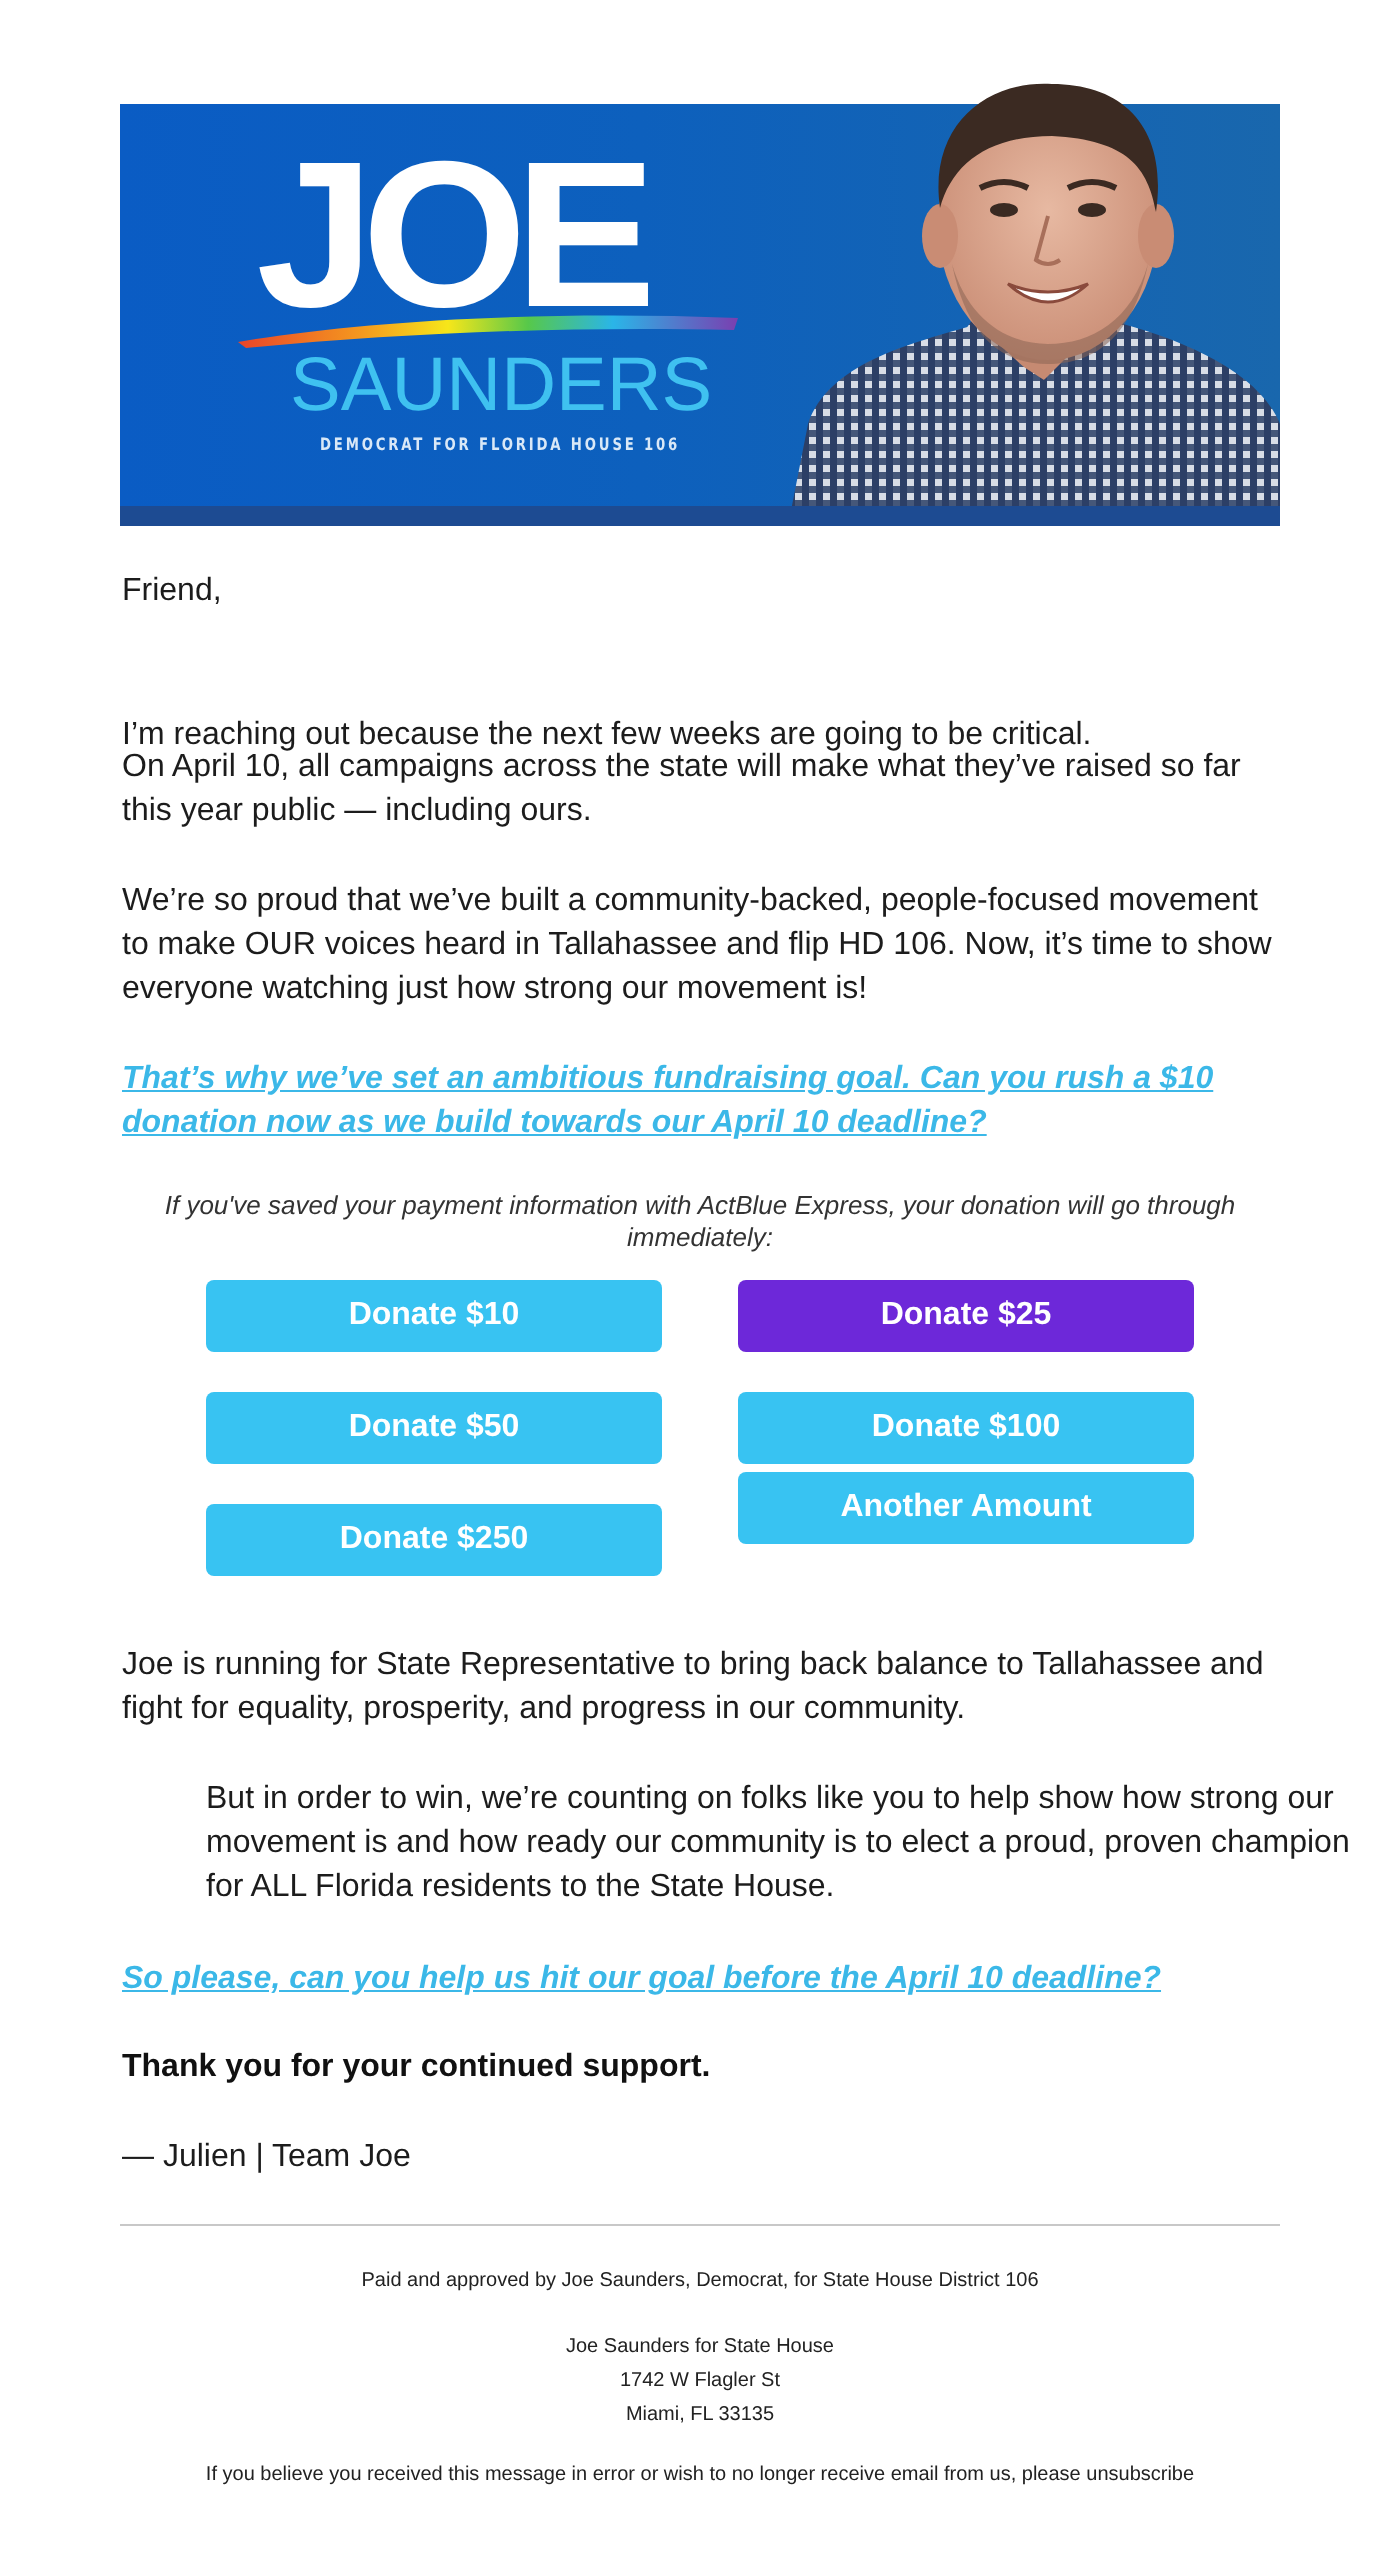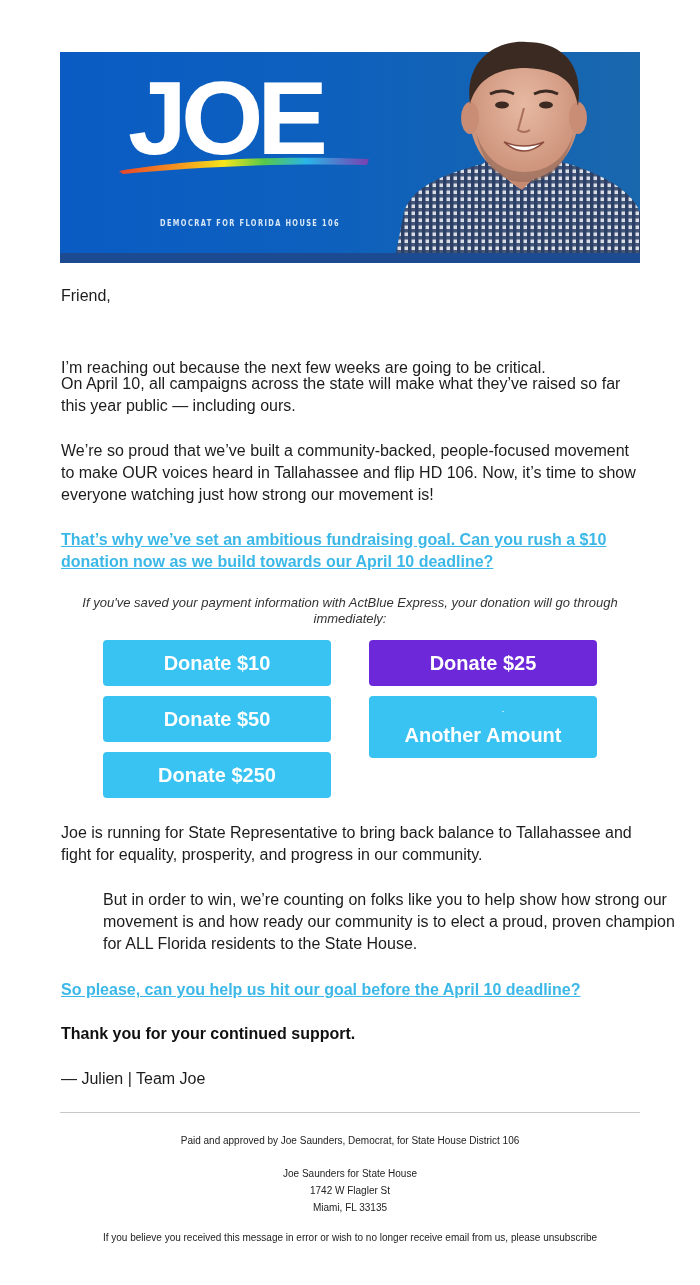--- a/index.html
+++ b/index.html
@@ -15,26 +15,26 @@
               letter-spacing:-6px; line-height:1; font-family:"Liberation Sans", sans-serif; transform:scaleX(1.02); }
   .logo-swoosh { position:absolute; left:57px; top:101px; width:255px; height:22px; }
   .logo-saunders { position:absolute; left:85px; top:122px; font-size:38px; color:#3fc1f0;
                    letter-spacing:0px; line-height:1; font-family:"Liberation Sans", sans-serif; }
   .logo-tag { position:absolute; left:100px; top:166px; font-size:8.5px; color:#d9e8f7; letter-spacing:1.8px;
               font-weight:bold; font-family:"DejaVu Sans", sans-serif; transform:scaleX(0.78); transform-origin:left; }
   .photo { position:absolute; left:334px; top:-40px; width:246px; height:251px; overflow:hidden; }
 
   
   .p { position:absolute; left:1px; width:580px; font-size:16px; line-height:22px; margin:0; color:#1c1c1c; }
-  .link { color:#3bb8e8; font-weight:bold; text-decoration:underline; cursor:pointer; }
+  .link { color:#3bb8e8; font-weight:bold; text-decoration:underline; cursor:pointer;font-style:italic; }
   .note { position:absolute; left:0; width:580px; text-align:center; font-size:13px; font-style:italic;
           line-height:16px; color:#333; }
 
-  .btn { position:absolute; width:228px; height:46px; border-radius:4px; background:#38c3f2; color:#ffffff;
-         font-weight:bold; font-size:20px; display:flex; align-items:center; justify-content:center; cursor:pointer; }
+  .btn { position:absolute; width:228px; height:36px; border-radius:4px; background:#38c3f2; color:#ffffff;
+         font-weight:bold; font-size:16px; display:flex; align-items:center; justify-content:center; cursor:pointer; }
   .btn.dark { background:#6d28d9; }
 
   .divider { position:absolute; left:0; top:1112px; width:580px; height:1px; background:#c8c8c8; }
   .foot { position:absolute; left:0; width:580px; text-align:center; font-size:10px; line-height:17px; color:#222; }
 </style>
 </head>
 <body>
 
 <div class="wrap">
 
@@ -46,20 +46,21 @@
           <stop offset="0" stop-color="#e8442a"></stop>
           <stop offset="0.25" stop-color="#f59a1e"></stop>
           <stop offset="0.42" stop-color="#f6e61a"></stop>
           <stop offset="0.58" stop-color="#57c84a"></stop>
           <stop offset="0.75" stop-color="#2ab5e8"></stop>
           <stop offset="1" stop-color="#7a3fb0"></stop>
         </linearGradient>
       </defs>
       <path d="M2 18 C60 8, 150 2, 252 6 L250 12 C160 10, 80 14, 6 21 Z" fill="url(#rb)"></path>
     </svg>
+    <div class="logo-saunders">SAUNDERS</div>
     <div class="logo-tag">DEMOCRAT FOR FLORIDA HOUSE 106</div>
 
     <div class="photo">
       <svg width="246" height="251" viewBox="0 0 246 251">
         <defs>
           <pattern id="check" width="7" height="7" patternUnits="userSpaceOnUse">
             <rect width="7" height="7" fill="#d8dde6"></rect>
             <rect width="3.5" height="7" fill="#2c3f66"></rect>
             <rect width="7" height="3.5" fill="#2c3f66" opacity="0.85"></rect>
           </pattern>
@@ -107,21 +108,21 @@
     <a class="link">That’s why we’ve set an ambitious fundraising goal. Can you rush a $10 donation now as we build towards our April 10 deadline?</a>
   </p>
 
   <div class="note" style="top:595px;">If you've saved your payment information with ActBlue Express, your donation will go through immediately:</div>
 
   <div class="btn" style="left:43px; top:640px;">Donate $10</div>
   <div class="btn dark" style="left:309px; top:640px;">Donate $25</div>
   <div class="btn" style="left:43px; top:696px;">Donate $50</div>
   <div class="btn" style="left:309px; top:696px;">Donate $100</div>
   <div class="btn" style="left:43px; top:752px;">Donate $250</div>
-  <div class="btn" style="left:309px; top:712px;">Another Amount</div>
+  <div class="btn" style="left:309px; top:736px;">Another Amount</div>
 
   <p class="p" style="top:822px;">Joe is running for State Representative to bring back balance to Tallahassee and fight for equality, prosperity, and progress in our community.</p>
   <p class="p" style="top:889px;margin-left:42px;">But in order to win, we’re counting on folks like you to help show how strong our movement is and how ready our community is to elect a proud, proven champion for ALL Florida residents to the State House.</p>
   <p class="p" style="top:979px;">
     <a class="link">So please, can you help us hit our goal before the April 10 deadline?</a>
   </p>
   <p class="p" style="top:1023px; font-weight:bold; color:#111;">Thank you for your continued support.</p>
   <p class="p" style="top:1068px;">— Julien | Team Joe</p>
 
   <div class="divider"></div>

